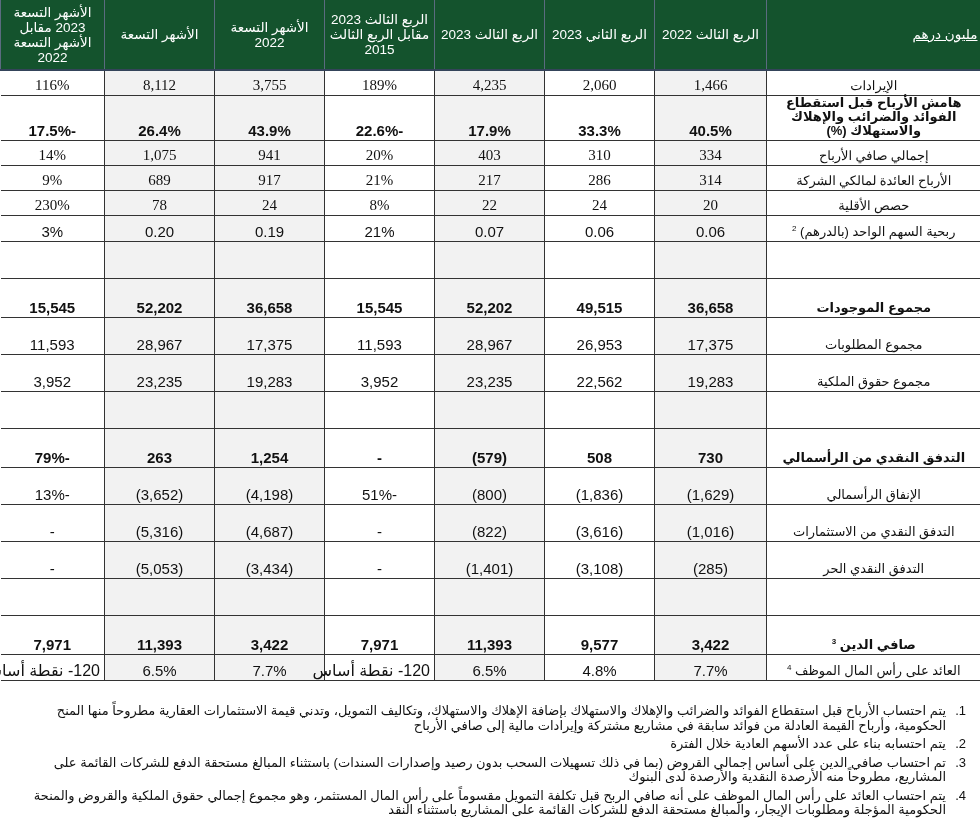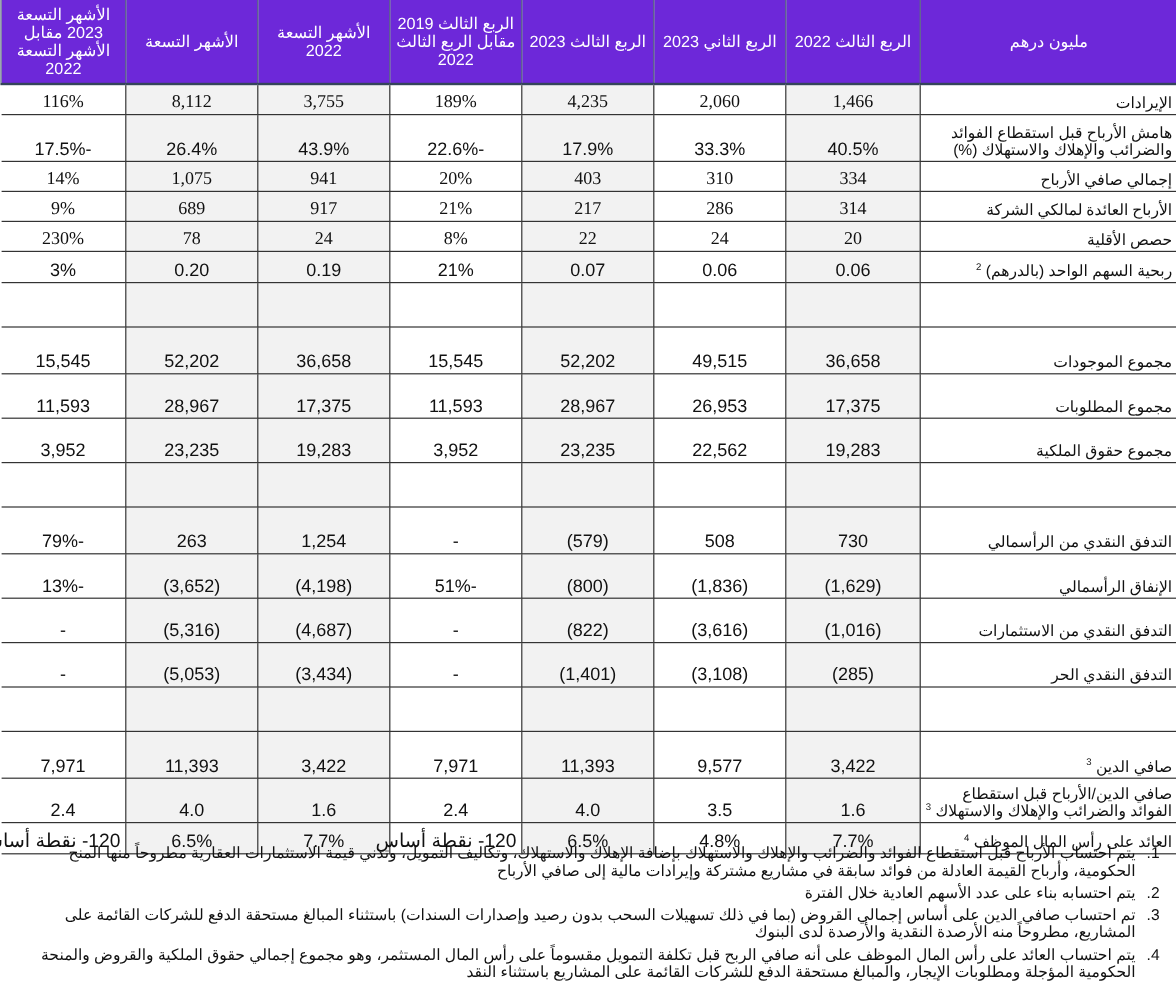--- a/index.html
+++ b/index.html
@@ -16,42 +16,42 @@
     }
     table.fin col.c-label { width: 214px; }
     table.fin col.c-q322 { width: 112px; }
     table.fin col.c-q223 { width: 110px; }
     table.fin col.c-q323 { width: 110px; }
     table.fin col.c-qchg { width: 110px; }
     table.fin col.c-9m22 { width: 110px; }
     table.fin col.c-9m23 { width: 110px; }
     table.fin col.c-9chg { width: 104px; }
     thead th {
-      background: #6d28d9; color: #ffffff; font-weight: normal;
+      background: #14532d; color: #ffffff; font-weight: normal;
       font-size: 13.5px; line-height: 15px; text-align: center;
       vertical-align: middle; height: 69px; padding: 0 3px;
       border-left: 1px solid #5b6b80; border-bottom: 2px solid #34445a;
     }
-    thead th.th-label { text-align: center; }
+    thead th.th-label { text-align: right; text-decoration: underline; }
     tbody td {
       border: 1px solid #333; text-align: center; vertical-align: bottom;
       padding: 0 4px 1px 4px; font-size: 15px; line-height: 17px;
       white-space: nowrap;
     }
     tbody td.lbl {
-      text-align: right; font-size: 13px; line-height: 14px;
+      text-align: center; font-size: 13px; line-height: 14px;
       white-space: normal; padding: 0 4px 2px 4px; border-right: none;
     }
     tbody td.shade { background: #f2f2f2; }
     tbody td.bp { font-size: 16px; margin-left: 28px; }
     tbody td:last-child { border-left: none; }
     sup { font-size: 8px; vertical-align: super; line-height: 0; }
     tr.h22 td { height: 22px; font-family: Liberation Serif, serif; }
     tr.h34 td { height: 34px; }
-    tr.h36 td { height: 36px; }
+    tr.h36 td { height: 36px; font-weight: bold; }
     tr.h23 td { height: 23px; }
     .notes {
       position: absolute; top: 704px; right: 14px; width: 950px;
       direction: rtl; font-size: 13px; line-height: 14.5px; color: #111;
     }
     .note { display: flex; flex-direction: row; margin-bottom: 4px; }
     .note .num { width: 20px; flex: none; text-align: right; }
     .note .txt { flex: 1; text-align: right; }
   </style>
 </head>
@@ -68,21 +68,21 @@
         <col class="c-9m22">
         <col class="c-9m23">
         <col class="c-9chg">
     </colgroup>
     <thead>
       <tr>
         <th class="th-label">مليون درهم</th>
         <th>الربع الثالث 2022</th>
         <th>الربع الثاني 2023</th>
         <th>الربع الثالث 2023</th>
-        <th>الربع الثالث 2019 مقابل الربع الثالث 2022</th>
+        <th>الربع الثالث 2023 مقابل الربع الثالث 2015</th>
         <th>الأشهر التسعة 2022</th>
         <th>الأشهر التسعة</th>
         <th>الأشهر التسعة 2023 مقابل الأشهر التسعة 2022</th>
       </tr>
     </thead>
     <tbody id="tbody">
         <tr class="h22">
           <td class="lbl"><span>الإيرادات</span></td>
           <td class="shade">1,466</td>
           <td class="">2,060</td>
@@ -245,30 +245,20 @@
         <tr class="h36">
           <td class="lbl"><span>صافي الدين</span> <sup>3</sup></td>
           <td class="shade">3,422</td>
           <td class="">9,577</td>
           <td class="shade">11,393</td>
           <td class="">7,971</td>
           <td class="shade">3,422</td>
           <td class="shade">11,393</td>
           <td class="">7,971</td>
         </tr>
-        <tr class="h34">
-          <td class="lbl"><span>صافي الدين/الأرباح قبل استقطاع الفوائد والضرائب والإهلاك والاستهلاك</span> <sup>3</sup></td>
-          <td class="shade">1.6</td>
-          <td class="">3.5</td>
-          <td class="shade">4.0</td>
-          <td class="">2.4</td>
-          <td class="shade">1.6</td>
-          <td class="shade">4.0</td>
-          <td class="">2.4</td>
-        </tr>
         <tr class="h23">
           <td class="lbl"><span>العائد على رأس المال الموظف</span> <sup>4</sup></td>
           <td class="shade">7.7%</td>
           <td class="">4.8%</td>
           <td class="shade">6.5%</td>
           <td class=" bp">120- نقطة أساس</td>
           <td class="shade">7.7%</td>
           <td class="shade">6.5%</td>
           <td class=" bp">120- نقطة أساس</td>
         </tr>

